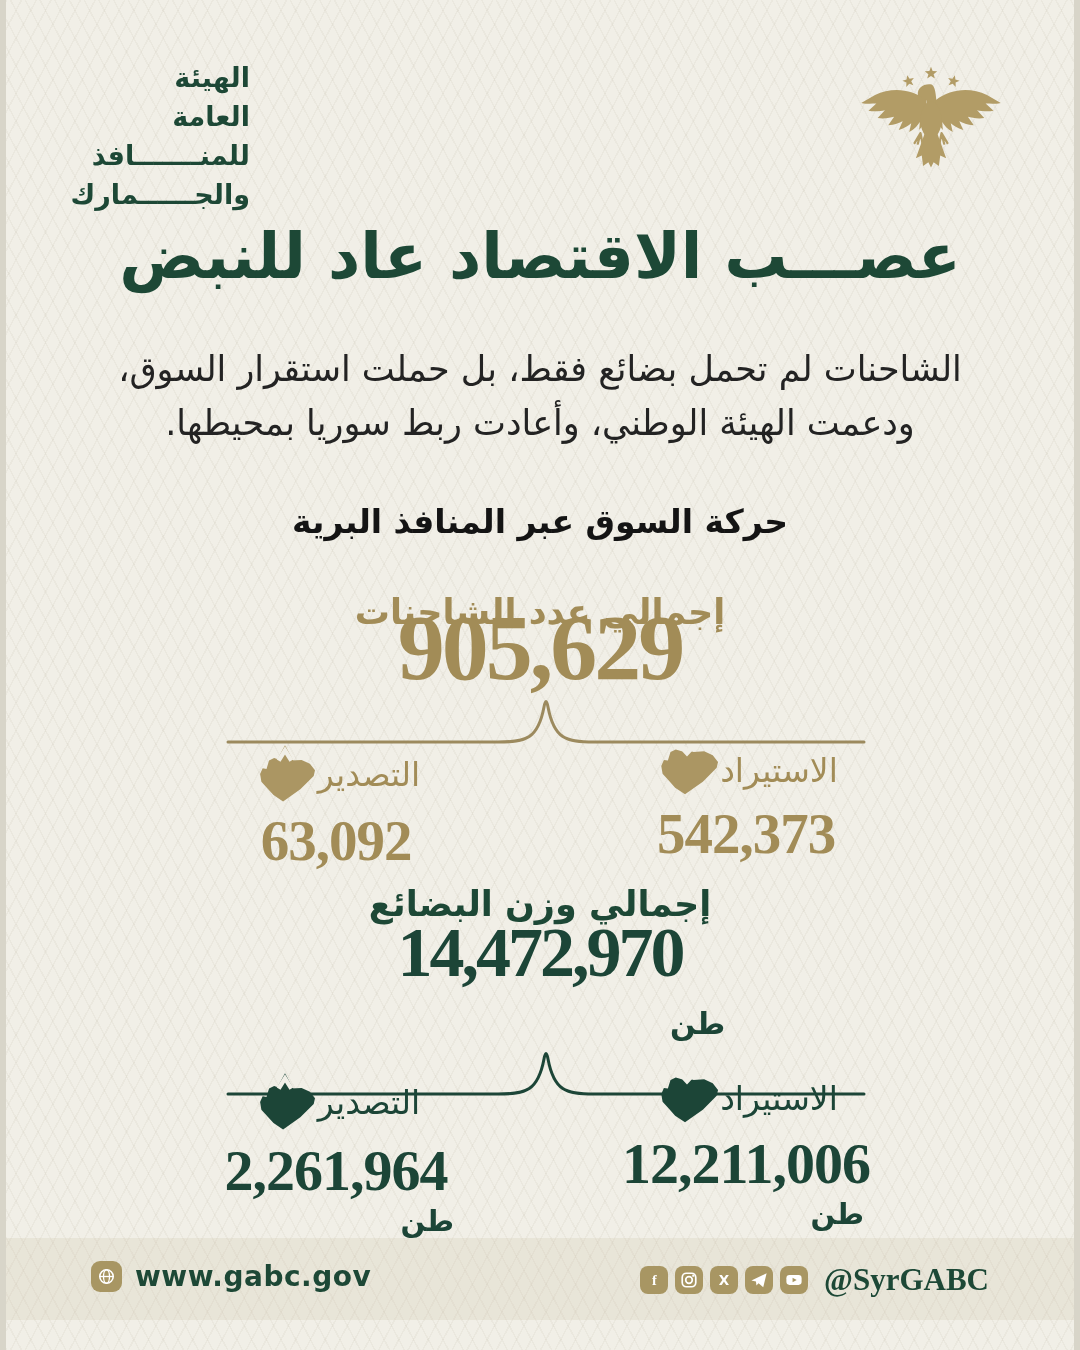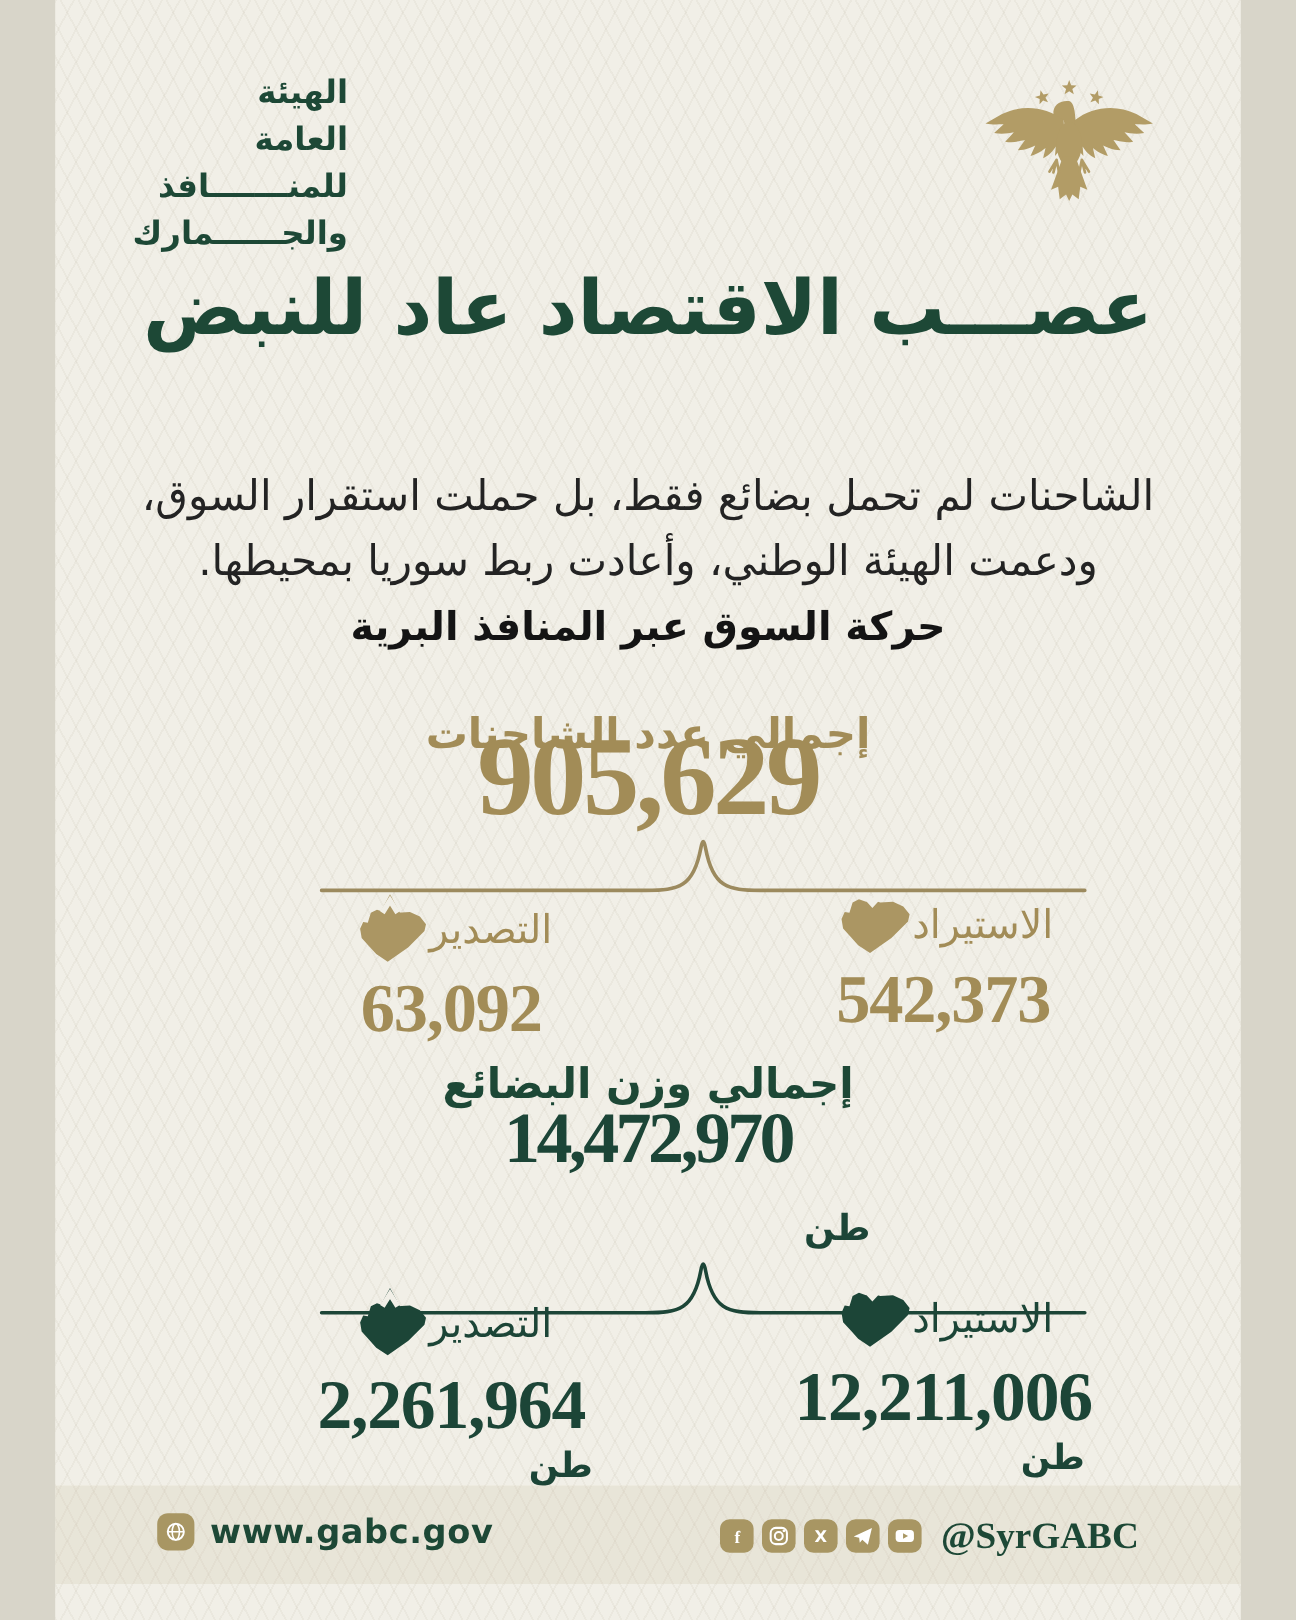--- a/index.html
+++ b/index.html
@@ -7,37 +7,37 @@
     --green:#1d4836;
     --green-num:#1c4537;
     --gold-txt:#a28c57;
     --gold-icon:#ab9663;
     --gold-box:#a89663;
     --ink:#232323;
   }
   html,body{margin:0;padding:0;}
   body{font-family:"DejaVu Sans",sans-serif;background:#d8d5c9;}
   .poster{
-    position:relative;width:988px;height:1350px;margin:0 auto;overflow:hidden;
+    position:relative;width:1068px;height:1350px;margin:0 auto;overflow:hidden;
     background-color:var(--cream);
     background-image:
       repeating-linear-gradient(118deg, rgba(178,170,148,0.10) 0 1.5px, transparent 1.5px 13px),
       repeating-linear-gradient(62deg, rgba(178,170,148,0.10) 0 1.5px, transparent 1.5px 13px);
   }
   .abs{position:absolute;}
   .center{left:0;right:0;text-align:center;}
   .rtl{direction:rtl;}
   .ltr{direction:ltr;unicode-bidi:embed;}
 
   .logo{top:58px;left:84px;width:160px;color:var(--green);
         font-size:27px;line-height:39px;font-weight:700;text-align:right;}
   .eagle{top:56px;right:64px;width:158px;height:132px;color:#b29c66;}
 
   .title{top:220px;font-size:63px;font-weight:800;color:var(--green);letter-spacing:-1px;}
-  .subtitle{top:342px;font-size:35px;line-height:54px;color:var(--ink);margin-top:45px;}
+  .subtitle{top:342px;font-size:35px;line-height:54px;color:var(--ink);}
   .section-title{top:502px;font-size:33px;font-weight:700;color:#141414;}
 
   .num{font-family:"Liberation Serif",serif;font-weight:700;line-height:1;}
 
   .trucks-label{top:592px;font-size:35px;font-weight:700;color:var(--gold-txt);}
   .trucks-total{top:600px;font-size:94px;color:var(--gold-txt);letter-spacing:-3px;}
 
   .brace{height:52px;color:#9c8a5e;}
   .brace-gold{top:694px;left:220px;width:640px;}
   .brace-green{top:1046px;left:220px;width:640px;color:var(--green-num);}
@@ -52,21 +52,21 @@
   .green .map-ic{color:var(--green-num);}
   .green .val{font-size:58px;color:var(--green-num);margin-top:10px;letter-spacing:-1px;}
   .green .unit{font-size:29px;font-weight:700;color:var(--green-num);text-align:right;padding-right:72px;margin-top:4px;}
 
   .stat-trucks-import{top:744px;left:550px;}
   .stat-trucks-export{top:744px;left:140px;}
   .stat-weight-import{top:1072px;left:550px;}
   .stat-weight-export{top:1072px;left:140px;}
 
   .weight-label{top:884px;font-size:35px;font-weight:700;color:var(--green);}
-  .weight-total{top:918px;font-size:60px;color:var(--green-num);letter-spacing:-3px;}
+  .weight-total{top:918px;font-size:70px;color:var(--green-num);letter-spacing:-3px;}
   .weight-unit{top:1006px;left:50%;margin-left:130px;font-size:30px;font-weight:700;color:var(--green-num);}
 
   .footer-band{top:1238px;left:0;width:1080px;height:82px;background:rgba(198,188,160,0.20);}
   .site{top:1260px;left:85px;display:flex;align-items:center;gap:13px;}
   .site-txt{font-size:28px;font-weight:700;color:var(--green);letter-spacing:0.5px;}
   .socials{top:1262px;right:85px;display:flex;align-items:center;gap:7px;}
   .icon-box{width:28px;height:28px;border-radius:8px;background:var(--gold-box);
             display:flex;align-items:center;justify-content:center;}
   .globe-box{width:31px;height:31px;border-radius:9px;background:var(--gold-box);
             display:flex;align-items:center;justify-content:center;}

